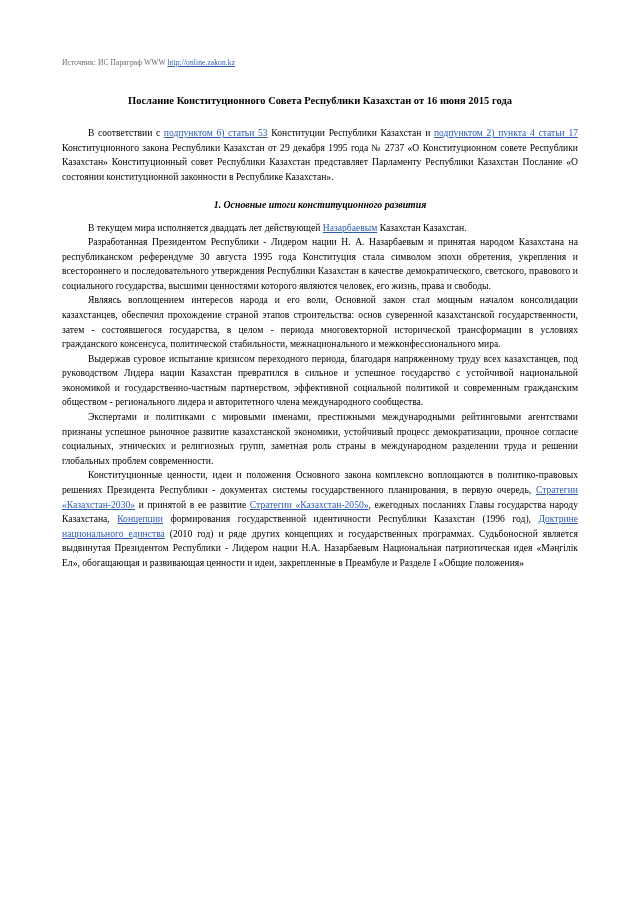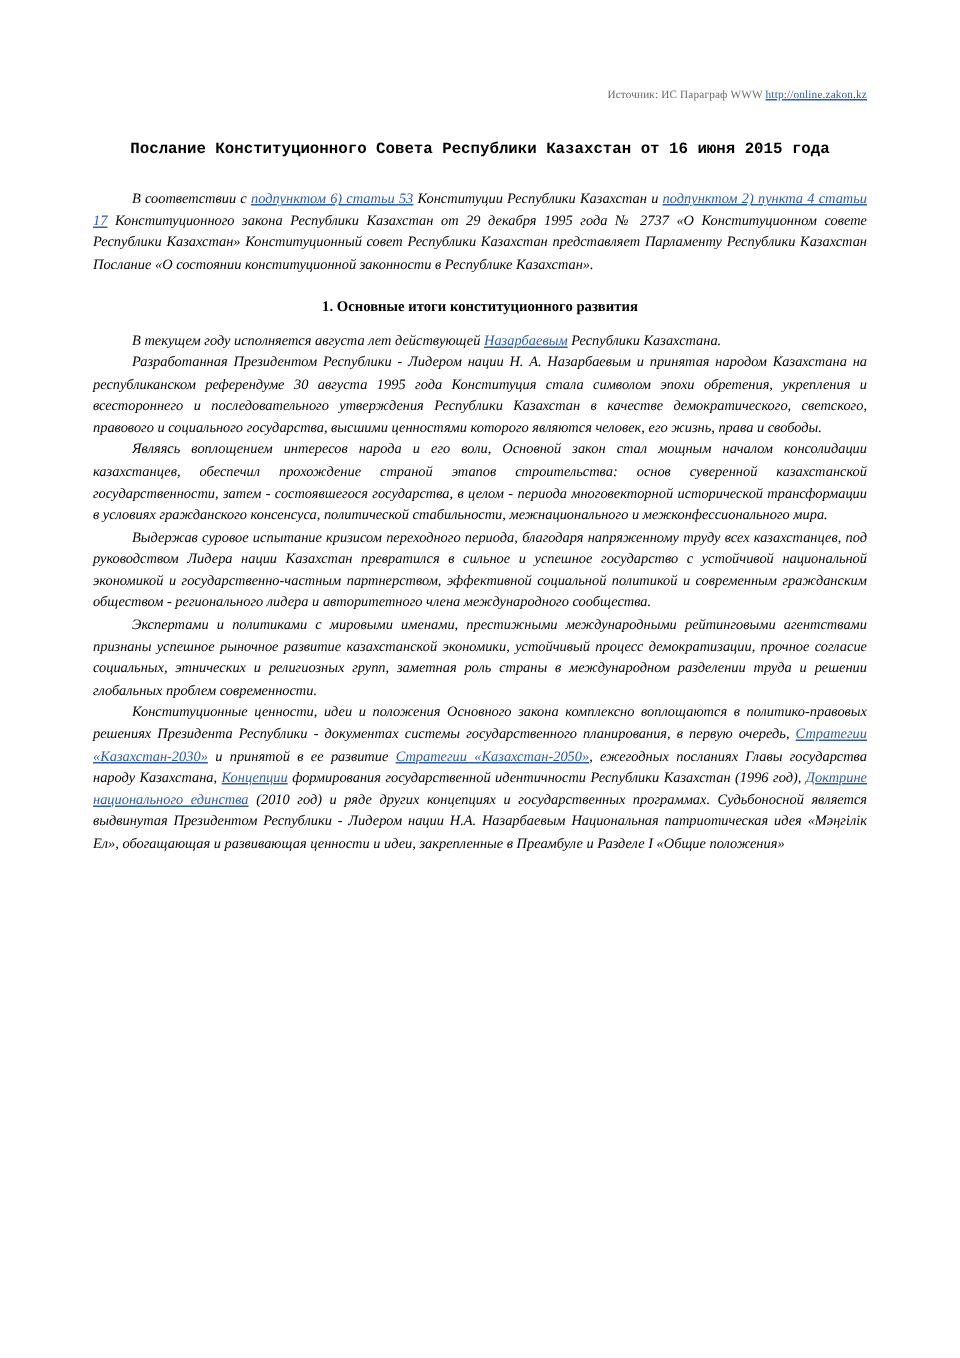--- a/index.html
+++ b/index.html
@@ -14,21 +14,21 @@
     color: #000000;
   }
   .page {
     position: relative;
     width: 640px;
     height: 905px;
     box-sizing: border-box;
     padding: 58px 62px 40px 62px;
   }
   .source-line {
-    text-align: right;
+    text-align: left;
     font-size: 7.5px;
     color: #6a6a6a;
     margin: 0 0 26px 0;
     letter-spacing: 0.1px;
   }
   .source-line .src-label {
     color: #6a6a6a;
   }
   .source-link {
     color: #2a5db0;
@@ -36,39 +36,38 @@
   }
   .doc-title {
     text-align: center;
     font-weight: bold;
     font-size: 10.5px;
     line-height: 1.45;
     margin: 0 0 18px 0;
   }
   .doc-title div {
     margin: 0;
-    font-family: Liberation Mono, monospace;
   }
   p.body-par {
     margin: 0;
     text-align: justify;
     text-justify: inter-word;
     font-size: 9.6px;
     line-height: 1.52;
     text-indent: 26px;
-    font-style: italic;
   }
   p.gap {
     margin-top: 11px;
   }
   .section-head {
     text-align: center;
     font-weight: bold;
     font-size: 9.8px;
     margin: 14px 0 11px 0;
+    font-style: italic;
   }
   a.dlink {
     color: #2a5db0;
     text-decoration: underline;
   }
 </style>
 </head>
 <body>
 
 <div class="page">
@@ -78,21 +77,21 @@
   </div>
 
   <div class="doc-title">
     <div>Послание Конституционного Совета Республики Казахстан от 16 июня 2015 года</div>
   </div>
 
   <p class="body-par gap"><span>В соответствии с </span><a class="dlink" href="#">подпунктом 6) статьи 53</a><span> Конституции Республики Казахстан и </span><a class="dlink" href="#">подпунктом 2) пункта 4 статьи 17</a><span> Конституционного закона Республики Казахстан от 29 декабря 1995 года № 2737 «О Конституционном совете Республики Казахстан» Конституционный совет Республики Казахстан представляет Парламенту Республики Казахстан Послание «О состоянии конституционной законности в Республике Казахстан».</span></p>
 
   <div class="section-head">1. Основные итоги конституционного развития</div>
 
-  <p class="body-par"><span>В текущем году исполняется августа лет действующей </span><a class="dlink" href="#">Назарбаевым</a><span> Республики Казахстана.</span></p>
+  <p class="body-par"><span>В текущем мира исполняется двадцать лет действующей </span><a class="dlink" href="#">Назарбаевым</a><span> Казахстан Казахстан.</span></p>
 
   <p class="body-par">Разработанная Президентом Республики - Лидером нации Н. А. Назарбаевым и принятая народом Казахстана на республиканском референдуме 30 августа 1995 года Конституция стала символом эпохи обретения, укрепления и всестороннего и последовательного утверждения Республики Казахстан в качестве демократического, светского, правового и социального государства, высшими ценностями которого являются человек, его жизнь, права и свободы.</p>
 
   <p class="body-par">Являясь воплощением интересов народа и его воли, Основной закон стал мощным началом консолидации казахстанцев, обеспечил прохождение страной этапов строительства: основ суверенной казахстанской государственности, затем - состоявшегося государства, в целом - периода многовекторной исторической трансформации в условиях гражданского консенсуса, политической стабильности, межнационального и межконфессионального мира.</p>
 
   <p class="body-par">Выдержав суровое испытание кризисом переходного периода, благодаря напряженному труду всех казахстанцев, под руководством Лидера нации Казахстан превратился в сильное и успешное государство с устойчивой национальной экономикой и государственно-частным партнерством, эффективной социальной политикой и современным гражданским обществом - регионального лидера и авторитетного члена международного сообщества.</p>
 
   <p class="body-par">Экспертами и политиками с мировыми именами, престижными международными рейтинговыми агентствами признаны успешное рыночное развитие казахстанской экономики, устойчивый процесс демократизации, прочное согласие социальных, этнических и религиозных групп, заметная роль страны в международном разделении труда и решении глобальных проблем современности.</p>
 
   <p class="body-par"><span>Конституционные ценности, идеи и положения Основного закона комплексно воплощаются в политико-правовых решениях Президента Республики - документах системы государственного планирования, в первую очередь, </span><a class="dlink" href="#">Стратегии «Казахстан-2030»</a><span> и принятой в ее развитие </span><a class="dlink" href="#">Стратегии «Казахстан-2050»</a><span>, ежегодных посланиях Главы государства народу Казахстана, </span><a class="dlink" href="#">Концепции</a><span> формирования государственной идентичности Республики Казахстан (1996 год), </span><a class="dlink" href="#">Доктрине национального единства</a><span> (2010 год) и ряде других концепциях и государственных программах. Судьбоносной является выдвинутая Президентом Республики - Лидером нации Н.А. Назарбаевым Национальная патриотическая идея «Мәңгілік Ел», обогащающая и развивающая ценности и идеи, закрепленные в Преамбуле и Разделе I «Общие положения»</span></p>

